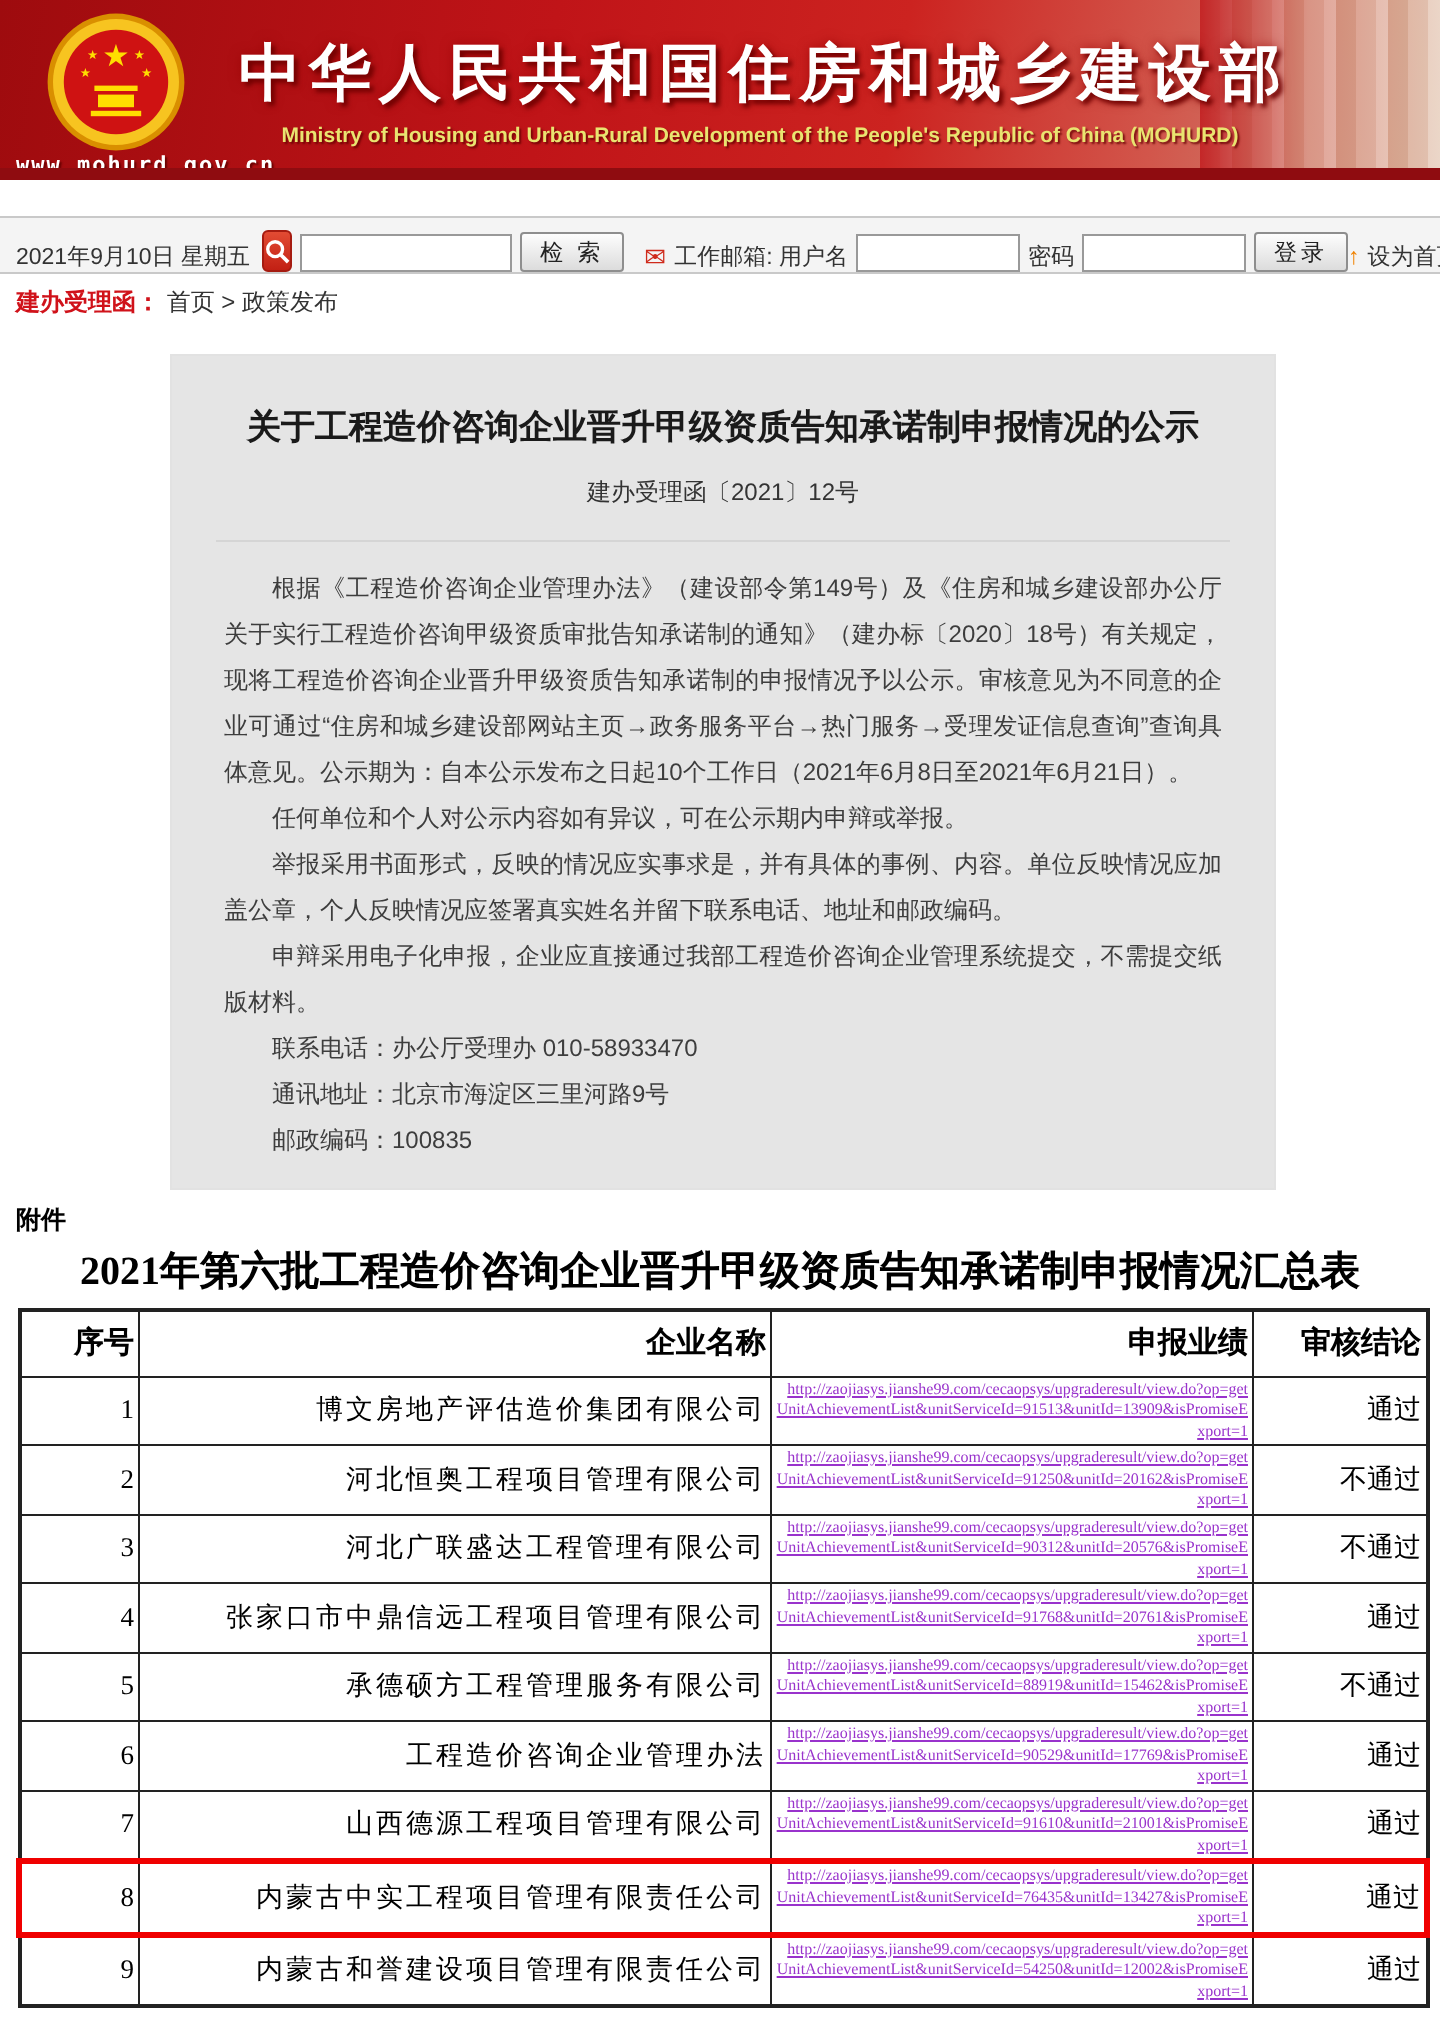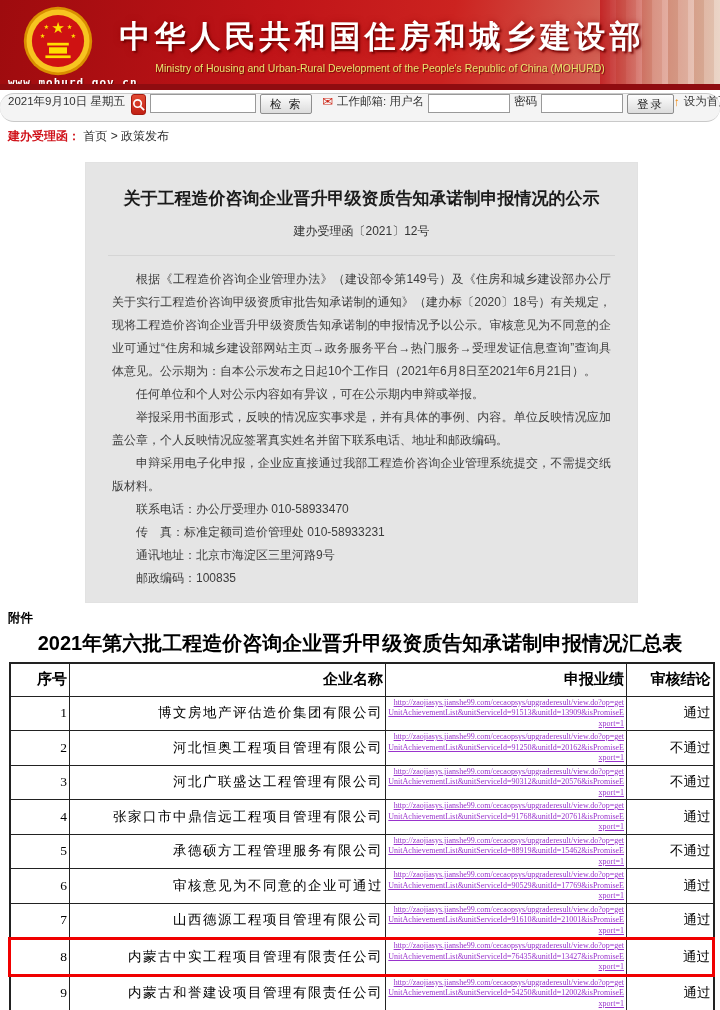--- a/index.html
+++ b/index.html
@@ -14,26 +14,26 @@
       linear-gradient(90deg, rgba(192,20,24,.95) 0%, rgba(200,60,50,.35) 45%, rgba(230,200,180,.15) 100%),
       repeating-linear-gradient(90deg,#e7cdbb 0 10px,#f3e6da 10px 16px,#d9b49c 16px 26px); }
   .banner .strip { position:absolute; left:0; bottom:0; width:100%; height:6px; background:#8f0c10; }
   .emblem { position:absolute; left:22px; top:5px; width:72px; height:72px; }
   .site-url { position:absolute; left:8px; top:76px; font-family:"DejaVu Sans Mono", monospace;
     font-size:11px; font-weight:bold; color:#fff; letter-spacing:1px; text-shadow:1px 1px 1px #600; }
   .banner-title { position:absolute; left:112px; top:16px; width:540px; text-align:center;
     font-size:31px; font-weight:bold; color:#fff; letter-spacing:4px; white-space:nowrap;
     text-shadow:2px 2px 2px rgba(110,0,0,.9), 0 0 6px rgba(150,0,0,.7); }
   .banner-sub { position:absolute; left:100px; top:62px; width:560px; text-align:center;
-    font-size:10.5px; font-weight:normal; color:#e9e470; text-shadow:1px 1px 1px rgba(100,0,0,.8); }
-
-  
-  .toolbar { margin-top:3px; height:29px; background:#f4f4f4; border-top:1px solid #c9c9c9;
-    border-bottom:1px solid #c9c9c9; display:flex; align-items:flex-start; padding:0 8px;
-    font-size:11.5px; color:#333; white-space:nowrap;border-radius:14px; }
+    font-size:10.5px; font-weight:bold; color:#e9e470; text-shadow:1px 1px 1px rgba(100,0,0,.8); }
+
+  
+  .toolbar { margin-top:18px; height:29px; background:#f4f4f4; border-top:1px solid #c9c9c9;
+    border-bottom:1px solid #c9c9c9; display:flex; align-items:flex-end; padding:0 8px;
+    font-size:11.5px; color:#333; white-space:nowrap; }
   .toolbar .date { margin-right:6px; }
   .sbtn { width:21px; height:21px; background:linear-gradient(#e24b33,#c22014); border:1px solid #a51b10;
     border-radius:3px; display:flex; align-items:center; justify-content:center; cursor:pointer; }
   .tinput { height:19px; border:1px solid #999; background:#fff; margin:0 4px; padding:0 3px; font-size:11px; }
   .tinput.search { width:106px; }
   .tinput.small { width:82px; }
   .gbtn { height:20px; border:1px solid #8e8e8e; background:linear-gradient(#fdfdfd,#dcdcdc);
     border-radius:2px; font-size:11.5px; padding:0 9px; cursor:pointer; color:#222; letter-spacing:2px; }
   .mail-icon { color:#cf2a1b; font-size:13px; margin:0 4px 0 10px; }
   .right-links { margin-left:auto; display:flex; align-items:center; gap:4px; }
@@ -47,21 +47,21 @@
 
   
   .doc-box { margin:13px 82px 0 85px; border:1px solid #e2e2e2; padding:24px 26px 12px 26px; background:#e5e5e5; }
   .doc-title { text-align:center; font-size:17px; font-weight:bold; color:#1a1a1a; line-height:23px; }
   .doc-num { text-align:center; font-size:12px; color:#333; margin-top:13px; }
   .doc-hr { border:none; border-top:1px solid #d5d5d5; margin:15px -4px 12px -4px; }
   .doc-paragraphs p { font-size:12px; color:#3d3d3d; line-height:23px; text-indent:2em; text-align:justify; }
 
   
   .attachment { margin:7px 0 0 8px; font-size:12.5px; font-weight:bold; color:#000; }
-  .table-title { text-align:center; font-family:Liberation Sans, sans-serif; font-size:20px;
+  .table-title { text-align:center; font-family:Liberation Serif, serif; font-size:20px;
     font-weight:bold; color:#000; margin-top:3px; }
   table.results { width:704px; margin:5px 8px 0 8px; border-collapse:collapse; border:2px solid #222;
     table-layout:fixed; font-family:"Liberation Serif", serif; }
   table.results th, table.results td { border:1px solid #222; text-align:right; vertical-align:middle; padding:1px 2px; }
   table.results th { height:33px; font-size:15px; font-weight:bold; color:#000; }
   table.results td { height:34px; font-size:13.5px; color:#000; }
   td.company { text-align:left; padding-left:7px; letter-spacing:1.5px;margin-top:12px; }
   td.url-cell { padding:1px 5px; }
   a.url { font-size:8px; line-height:10.5px; color:#9933cc; text-decoration:underline;
     word-break:break-all; display:block; cursor:pointer; font-family:"Liberation Serif", serif; }
@@ -126,21 +126,20 @@
 <div class="doc-box">
   <div class="doc-title">关于工程造价咨询企业晋升甲级资质告知承诺制申报情况的公示</div>
   <div class="doc-num">建办受理函〔2021〕12号</div>
   <hr class="doc-hr">
   <div class="doc-paragraphs">
       <p>根据《工程造价咨询企业管理办法》（建设部令第149号）及《住房和城乡建设部办公厅关于实行工程造价咨询甲级资质审批告知承诺制的通知》（建办标〔2020〕18号）有关规定，现将工程造价咨询企业晋升甲级资质告知承诺制的申报情况予以公示。审核意见为不同意的企业可通过“住房和城乡建设部网站主页→政务服务平台→热门服务→受理发证信息查询”查询具体意见。公示期为：自本公示发布之日起10个工作日（2021年6月8日至2021年6月21日）。</p>
       <p>任何单位和个人对公示内容如有异议，可在公示期内申辩或举报。</p>
       <p>举报采用书面形式，反映的情况应实事求是，并有具体的事例、内容。单位反映情况应加盖公章，个人反映情况应签署真实姓名并留下联系电话、地址和邮政编码。</p>
       <p>申辩采用电子化申报，企业应直接通过我部工程造价咨询企业管理系统提交，不需提交纸版材料。</p>
       <p>联系电话：办公厅受理办  010-58933470</p>
-      <p>传　真：标准定额司造价管理处  010-58933231</p>
       <p>通讯地址：北京市海淀区三里河路9号</p>
       <p>邮政编码：100835</p>
     </div>
 </div>
 
 <div class="attachment">附件</div>
 <div class="table-title">2021年第六批工程造价咨询企业晋升甲级资质告知承诺制申报情况汇总表</div>
 
 <table class="results">
   <colgroup>
@@ -193,21 +192,21 @@
       <tr>
         <td>5</td>
         <td class="company">承德硕方工程管理服务有限公司</td>
         <td class="url-cell">
           <a class="url">http://zaojiasys.jianshe99.com/cecaopsys/upgraderesult/view.do?op=getUnitAchievementList&amp;unitServiceId=88919&amp;unitId=15462&amp;isPromiseExport=1</a>
         </td>
         <td>不通过</td>
       </tr>
       <tr>
         <td>6</td>
-        <td class="company">审核意见为不同意的企业可通过</td>
+        <td class="company">工程造价咨询企业管理办法</td>
         <td class="url-cell">
           <a class="url">http://zaojiasys.jianshe99.com/cecaopsys/upgraderesult/view.do?op=getUnitAchievementList&amp;unitServiceId=90529&amp;unitId=17769&amp;isPromiseExport=1</a>
         </td>
         <td>通过</td>
       </tr>
       <tr>
         <td>7</td>
         <td class="company">山西德源工程项目管理有限公司</td>
         <td class="url-cell">
           <a class="url">http://zaojiasys.jianshe99.com/cecaopsys/upgraderesult/view.do?op=getUnitAchievementList&amp;unitServiceId=91610&amp;unitId=21001&amp;isPromiseExport=1</a>

